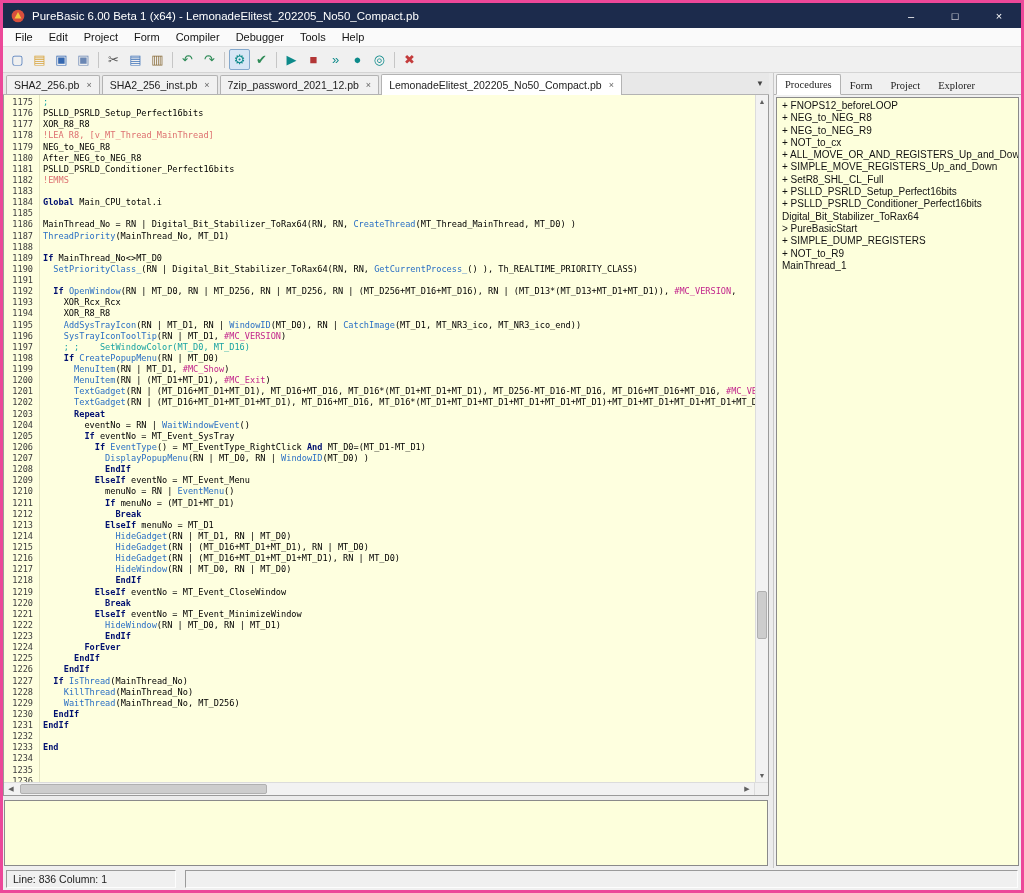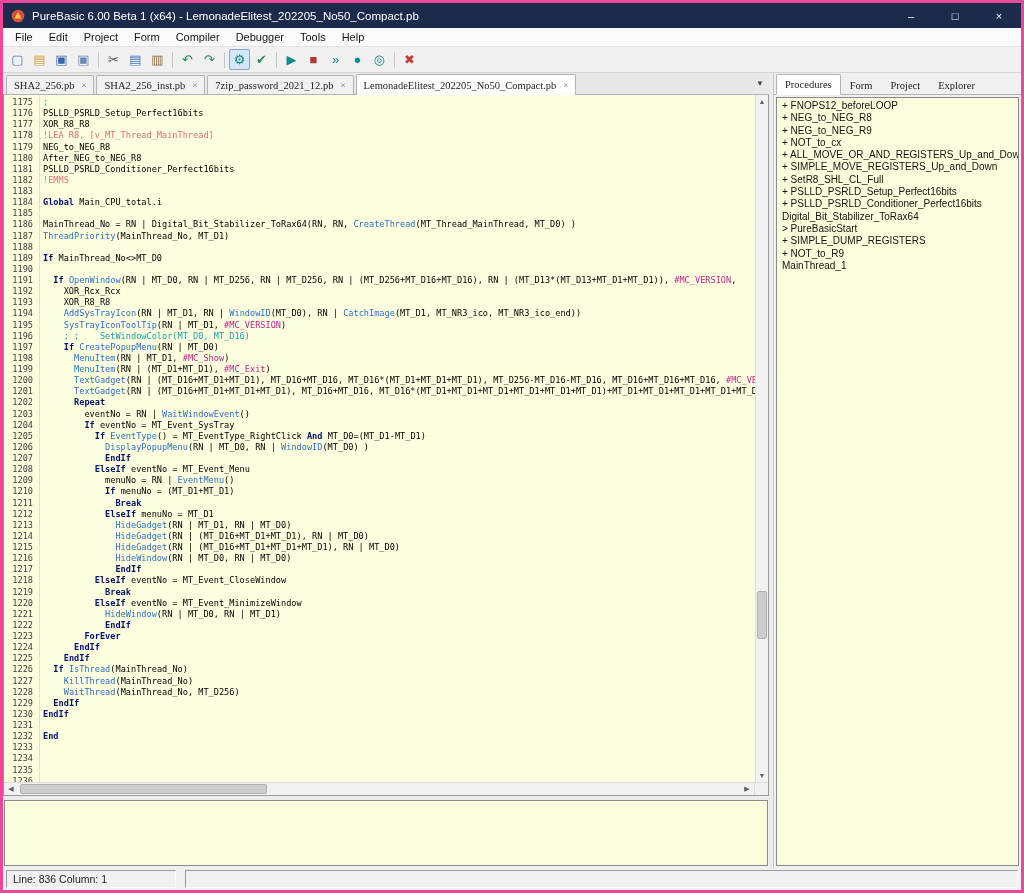--- a/index.html
+++ b/index.html
@@ -31,21 +31,21 @@
 
   
   .main{flex:1;display:flex;min-height:0;}
   .leftcol{flex:1;display:flex;flex-direction:column;min-width:0;}
   .vsplit{width:4px;background:#ececec;}
   .rightcol{width:248px;min-width:248px;display:flex;flex-direction:column;
             background:#f0f0f0;border-left:1px solid #c9c9c9;box-sizing:border-box;}
 
   
   .tabbar{height:21px;min-height:21px;background:#e8e8e8;border-bottom:1px solid #b3b3b3;
-          display:flex;align-items:flex-end;padding-left:3px;font-family:Liberation Serif, serif;}
+          display:flex;align-items:flex-end;padding-left:3px;}
   .tab{height:19px;display:flex;align-items:center;padding:0 7px;background:#f1f1f1;
        border:1px solid #b3b3b3;border-bottom:none;margin-right:2px;font-size:10.5px;
        color:#222;border-radius:2px 2px 0 0;box-sizing:border-box;white-space:nowrap;}
   .tab.active{background:#fff;height:21px;margin-bottom:-1px;}
   .tab-close{margin-left:7px;color:#666;font-size:9px;}
   .tab-dd{margin-left:auto;margin-right:5px;align-self:center;font-size:8px;color:#444;}
 
   
   .editor-frame{flex:1;display:flex;flex-direction:column;min-height:0;
                 border:1px solid #9a9a9a;border-top:none;box-sizing:border-box;}
@@ -294,20 +294,21 @@
               <div class="cline"><span class="sg-t">After_NEG_to_NEG_R8</span></div>
               <div class="cline"><span class="sg-t">PSLLD_PSRLD_Conditioner_Perfect16bits</span></div>
               <div class="cline"><span class="sg-a">!EMMS</span></div>
               <div class="cline"></div>
               <div class="cline"><span class="sg-k">Global</span><span class="sg-t"> Main_CPU_total.i</span></div>
               <div class="cline"></div>
               <div class="cline"><span class="sg-t">MainThread_No = RN | Digital_Bit_Stabilizer_ToRax64(RN, RN, </span><span class="sg-f">CreateThread</span><span class="sg-t">(MT_Thread_MainThread, MT_D0) )</span></div>
               <div class="cline"><span class="sg-f">ThreadPriority</span><span class="sg-t">(MainThread_No, MT_D1)</span></div>
               <div class="cline"></div>
               <div class="cline"><span class="sg-k">If</span><span class="sg-t"> MainThread_No&lt;&gt;MT_D0</span></div>
+              <div class="cline"><span class="sg-t">  </span><span class="sg-f">SetPriorityClass_</span><span class="sg-t">(RN | Digital_Bit_Stabilizer_ToRax64(RN, RN, </span><span class="sg-f">GetCurrentProcess_</span><span class="sg-t">() ), Th_REALTIME_PRIORITY_CLASS)</span></div>
               <div class="cline"></div>
               <div class="cline"><span class="sg-t">  </span><span class="sg-k">If</span><span class="sg-t"> </span><span class="sg-f">OpenWindow</span><span class="sg-t">(RN | MT_D0, RN | MT_D256, RN | MT_D256, RN | (MT_D256+MT_D16+MT_D16), RN | (MT_D13*(MT_D13+MT_D1+MT_D1)), </span><span class="sg-c">#MC_VERSION</span><span class="sg-t">,</span></div>
               <div class="cline"><span class="sg-t">    XOR_Rcx_Rcx</span></div>
               <div class="cline"><span class="sg-t">    XOR_R8_R8</span></div>
               <div class="cline"><span class="sg-t">    </span><span class="sg-f">AddSysTrayIcon</span><span class="sg-t">(RN | MT_D1, RN | </span><span class="sg-f">WindowID</span><span class="sg-t">(MT_D0), RN | </span><span class="sg-f">CatchImage</span><span class="sg-t">(MT_D1, MT_NR3_ico, MT_NR3_ico_end))</span></div>
               <div class="cline"><span class="sg-t">    </span><span class="sg-f">SysTrayIconToolTip</span><span class="sg-t">(RN | MT_D1, </span><span class="sg-c">#MC_VERSION</span><span class="sg-t">)</span></div>
               <div class="cline"><span class="sg-m">    ; ;    SetWindowColor(MT_D0, MT_D16)</span></div>
               <div class="cline"><span class="sg-t">    </span><span class="sg-k">If</span><span class="sg-t"> </span><span class="sg-f">CreatePopupMenu</span><span class="sg-t">(RN | MT_D0)</span></div>
               <div class="cline"><span class="sg-t">      </span><span class="sg-f">MenuItem</span><span class="sg-t">(RN | MT_D1, </span><span class="sg-c">#MC_Show</span><span class="sg-t">)</span></div>
               <div class="cline"><span class="sg-t">      </span><span class="sg-f">MenuItem</span><span class="sg-t">(RN | (MT_D1+MT_D1), </span><span class="sg-c">#MC_Exit</span><span class="sg-t">)</span></div>

